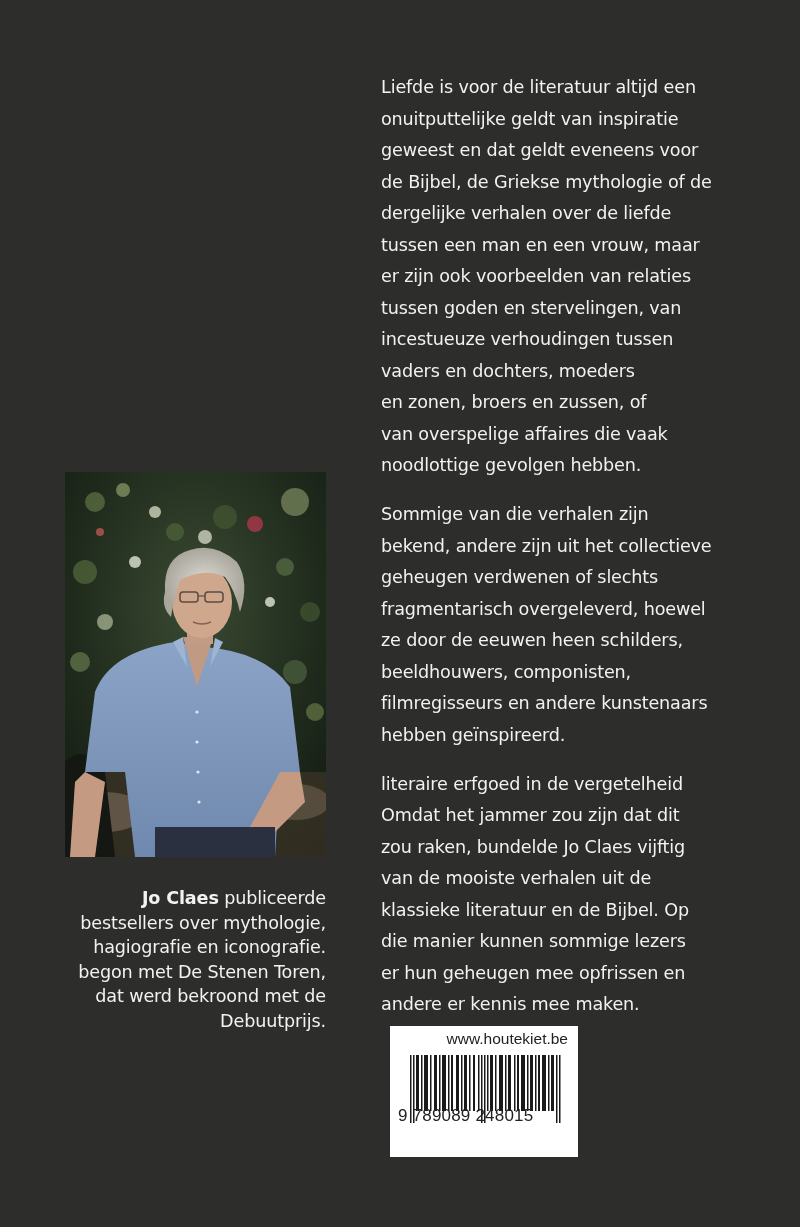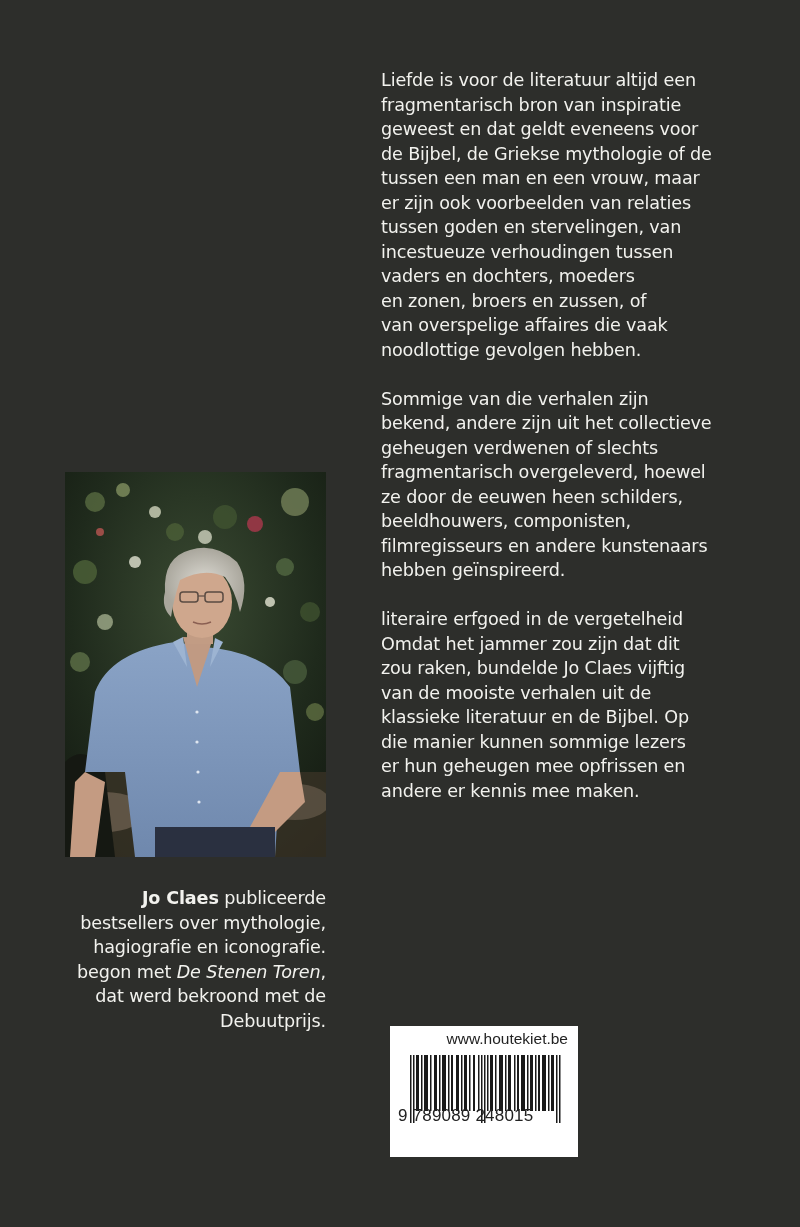--- a/index.html
+++ b/index.html
@@ -23,20 +23,21 @@
       font-size: 17.6px;
       line-height: 24.5px;
       letter-spacing: -0.15px;
     }
     .blurb p {
       margin: 0 0 24.5px 0;
       white-space: nowrap;
     }
     .blurb .line {
       display: block;
+      margin-top: 7px;
     }
     .photo {
       position: absolute;
       left: 65px;
       top: 472px;
       width: 261px;
       height: 385px;
       overflow: hidden;
       background: #1d261b;
     }
@@ -48,21 +49,21 @@
       left: 40px;
       top: 886px;
       width: 286px;
       text-align: right;
       font-size: 17.6px;
       line-height: 24.5px;
       letter-spacing: -0.15px;
     }
     .bio .line { display: block; white-space: nowrap; }
     .bio .bold { font-weight: bold; }
-    .bio .ital { font-style: italic; }
+    .bio .ital { }
     .barcode-box {
       position: absolute;
       left: 390px;
       top: 1026px;
       width: 188px;
       height: 131px;
       background: #ffffff;
       color: #1a1a1a;
     }
     .barcode-url {
@@ -90,23 +91,24 @@
       letter-spacing: 0.2px;
       white-space: pre;
     }
   </style>
 </head>
 <body>
 
 <div class="blurb">
   <p>
     <span class="line">Liefde is voor de literatuur altijd een</span>
-    <span class="line">fragmentarisch bron van inspiratie</span>
+    <span class="line">onuitputtelijke geldt van inspiratie</span>
     <span class="line">geweest en dat geldt eveneens voor</span>
     <span class="line">de Bijbel, de Griekse mythologie of de</span>
+    <span class="line">dergelijke verhalen over de liefde</span>
     <span class="line">tussen een man en een vrouw, maar</span>
     <span class="line">er zijn ook voorbeelden van relaties</span>
     <span class="line">tussen goden en stervelingen, van</span>
     <span class="line">incestueuze verhoudingen tussen</span>
     <span class="line">vaders en dochters, moeders</span>
     <span class="line">en zonen, broers en zussen, of</span>
     <span class="line">van overspelige affaires die vaak</span>
     <span class="line">noodlottige gevolgen hebben.</span>
   </p>
   <p>

